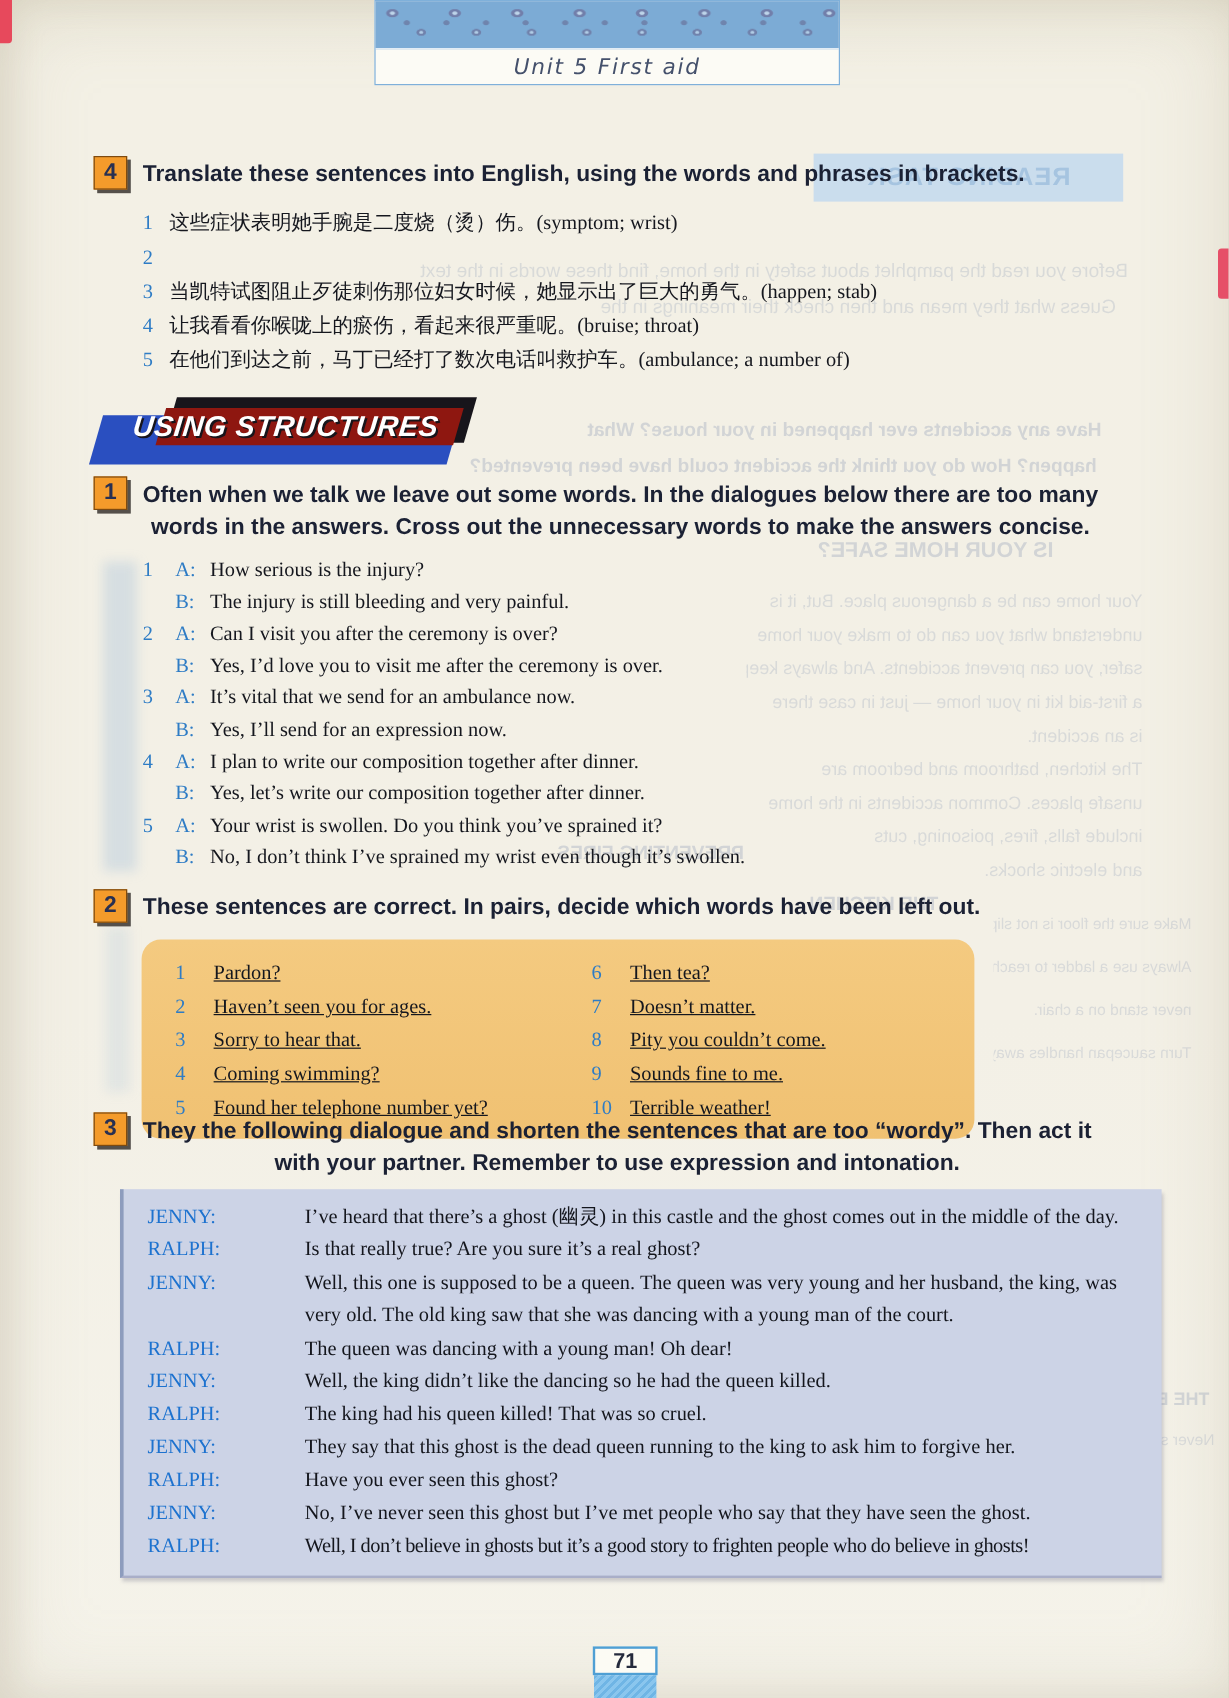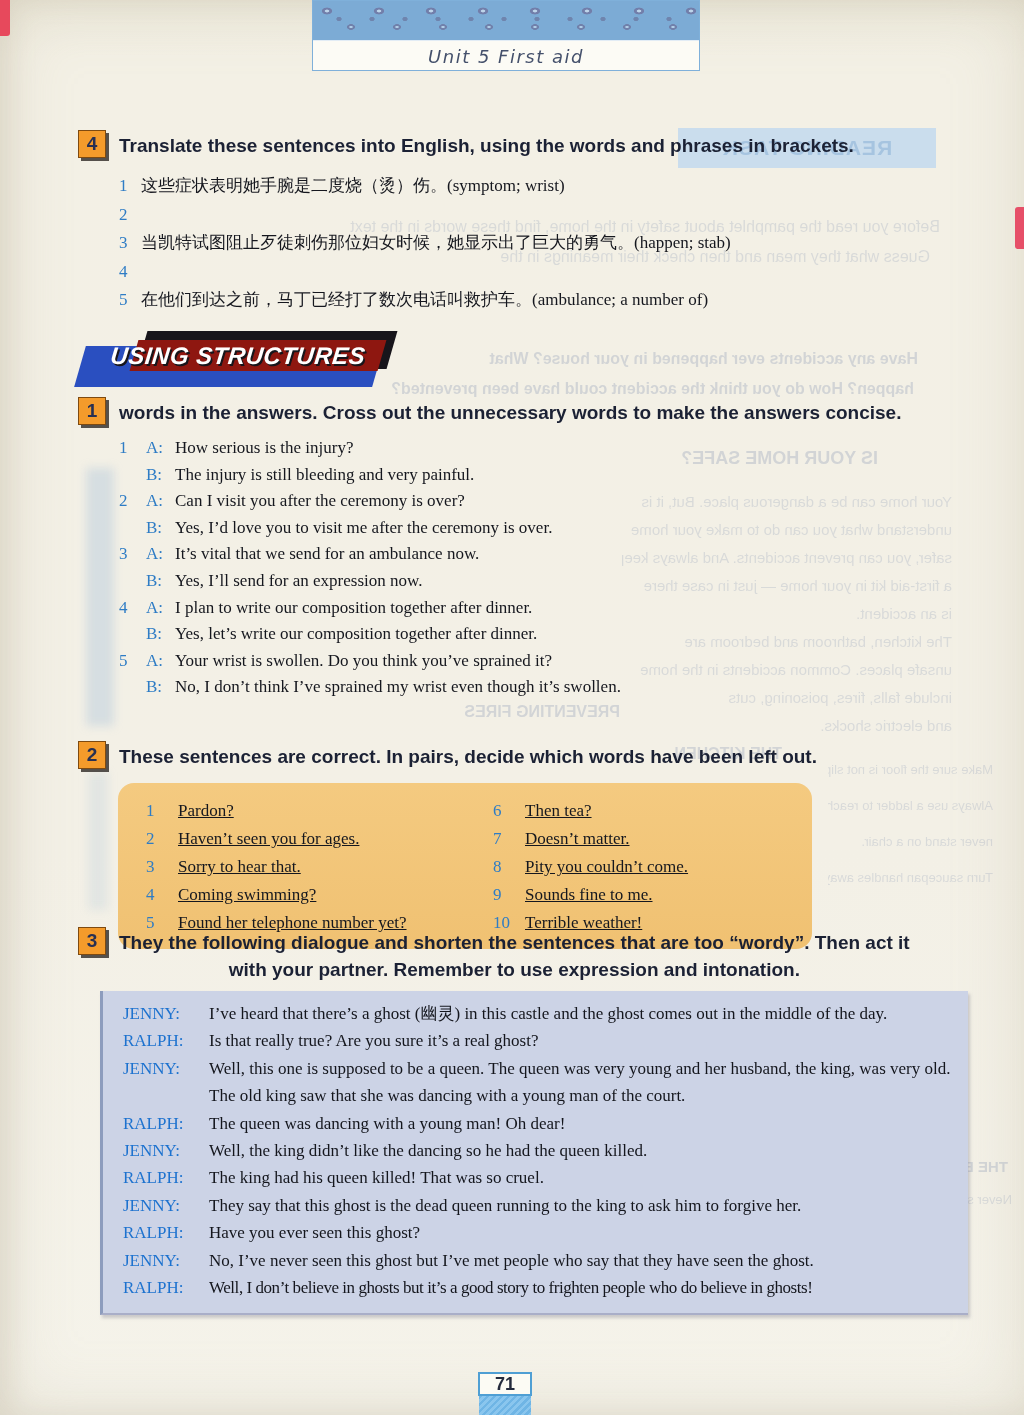--- a/index.html
+++ b/index.html
@@ -72,26 +72,26 @@
   .q-col.left{flex:0 0 375px;padding-left:28px;box-sizing:border-box;}
   .q-col.right{flex:1;}
   .q-row{display:flex;line-height:28px;font-size:17px;}
   .q-row .qnum{flex:0 0 32px;color:#2e7cc5;}
   .q-row .qtext{color:#15171e;text-decoration:underline;}
   
   #ex3{left:78px;top:926px;width:896px;}
   .dlg-box{margin:8px 0 0 22px;width:868px;box-sizing:border-box;background:#ccd3e6;
     border-left:3px solid #8d9cbd;border-bottom:2px solid #a9aec8;
     box-shadow:2px 3px 3px rgba(120,120,140,.35);padding:9px 16px 12px 20px;}
-  .dlg-row{display:flex;font-size:17px;line-height:27.4px;}
+  .dlg-row{display:flex;font-size:17px;line-height:27.4px;gap:45px;}
   .dlg-row .spk{flex:0 0 86px;color:#1d72cf;}
   .dlg-row .txt{flex:1;color:#14161d;}
   .dlg-row.tight .txt{letter-spacing:-0.45px;}
   
-  #page-num{position:absolute;left:478px;top:1372px;width:54px;}
+  #page-num{position:absolute;left:494px;top:1372px;width:54px;}
   .pn-box{height:24px;background:#fcfbf4;border:2px solid #4f9fd4;box-sizing:border-box;
     display:flex;align-items:center;justify-content:center;
     font:bold 18px "Liberation Sans",sans-serif;color:#242a3c;}
   .pn-hatch{height:19px;margin:0 1px;
     background:repeating-linear-gradient(135deg,#6fb5e5 0 2.5px,#8ac6ee 2.5px 5px);}
 </style>
 </head>
 <body>
 
 <div class="page">
@@ -146,39 +146,41 @@
         </div>
       <div class="t-row">
           <span class="num">2</span>
         </div>
       <div class="t-row">
           <span class="num">3</span>
           <span class="t-text">当凯特试图阻止歹徒刺伤那位妇女时候，她显示出了巨大的勇气。(happen; stab)</span>
         </div>
       <div class="t-row">
           <span class="num">4</span>
+          <span class="t-text">让我看看你喉咙上的瘀伤，看起来很严重呢。(bruise; throat)</span>
         </div>
       <div class="t-row">
           <span class="num">5</span>
           <span class="t-text">在他们到达之前，马丁已经打了数次电话叫救护车。(ambulance; a number of)</span>
         </div>
     </div>
   </section>
 
   <div id="banner">
     <div class="bn-black"></div>
     <div class="bn-blue"></div>
     <div class="bn-red"></div>
     <div class="bn-text">USING STRUCTURES</div>
   </div>
 
   <section id="ex1">
     <div class="ex-head">
       <div class="badge">1</div>
       <h2 class="ex-title">
+        <span>Often when we talk we leave out some words. In the dialogues below there are too many</span>
         <span>words in the answers. Cross out the unnecessary words to make the answers concise.</span>
       </h2>
     </div>
     <div class="d-items">
       <div class="dline">
           <span class="dnum">1</span>
           <span class="dlabel">A:</span>
           <span class="dtext">How serious is the injury?</span>
         </div>
       <div class="dline">

